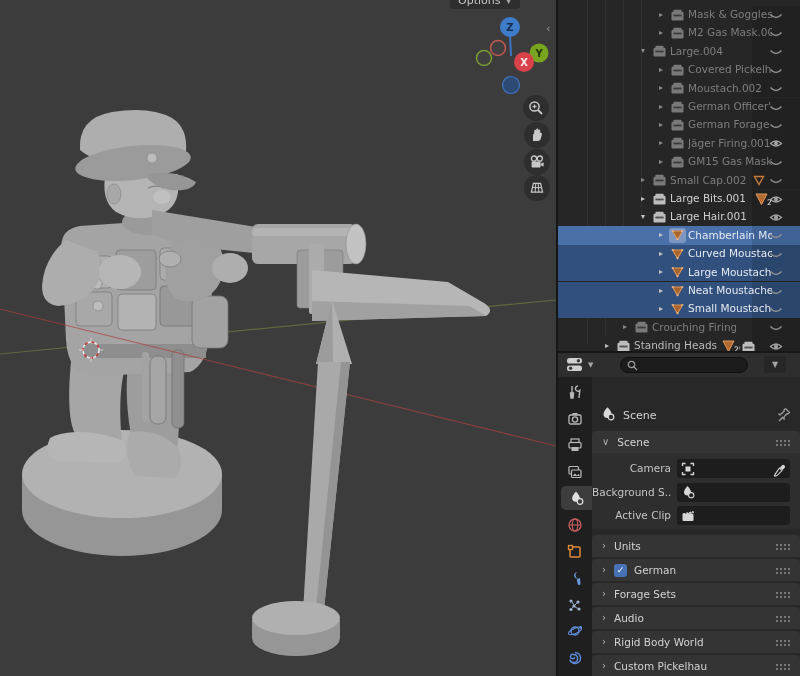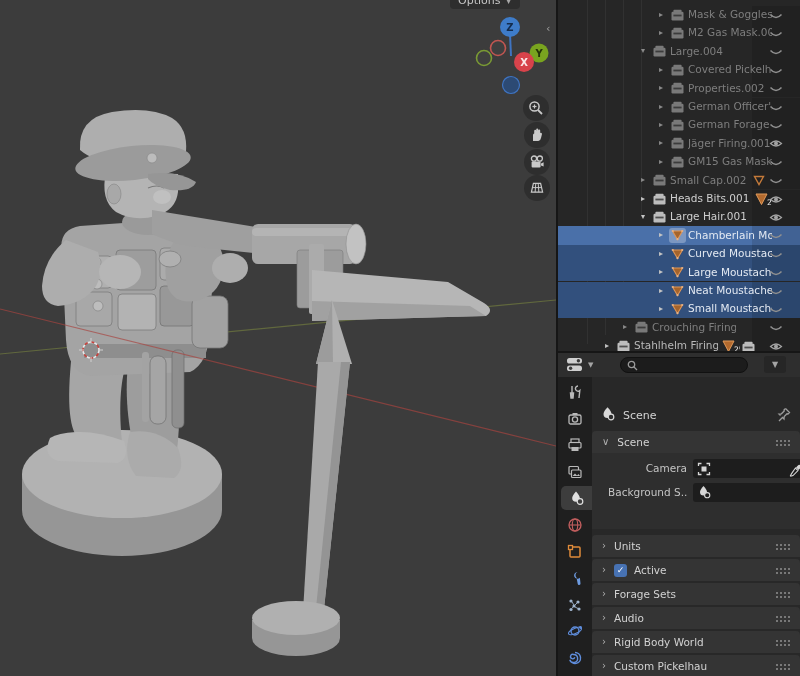--- a/index.html
+++ b/index.html
@@ -43,21 +43,21 @@
   #breadcrumb{position:absolute;left:0;top:28px;width:208px;height:20px;display:flex;align-items:center;
     color:#d4d4d4;font-size:11px;}
   #breadcrumb .bicon{margin-left:8px;margin-right:8px;}
   #pin{position:absolute;left:184px;top:28px;}
   .panel-hdr{position:absolute;left:0;width:208px;height:22px;background:#343434;border-radius:4px 4px 0 0;
     display:flex;align-items:center;color:#d2d2d2;font-size:10.5px;}
   .panel-hdr .pchev{margin-left:10px;margin-right:8px;color:#b0b0b0;font-size:10px;line-height:1;}
   .grip{position:absolute;right:8px;top:8px;width:17px;height:7px;
     background-image:radial-gradient(circle,#787878 1px,transparent 1.3px);background-size:4px 4px;}
   #scene-body{position:absolute;left:0;top:76px;width:208px;height:76px;background:#2e2e2e;}
-  .frow{position:absolute;left:16px;width:176px;height:20px;}
+  .frow{position:absolute;left:0;width:176px;height:20px;}
   .frow .flabel{position:absolute;left:0;top:3px;width:79px;text-align:right;color:#c4c4c4;font-size:10.5px;
     white-space:nowrap;overflow:hidden;}
   .frow .ffield{position:absolute;left:85px;top:0;width:113px;height:19px;background:#1d1d1d;border-radius:3px;
     display:flex;align-items:center;padding-left:4px;}
   .frow .fdrop{position:absolute;right:4px;top:3px;}
   .cbx{width:13px;height:13px;background:#4772b3;border-radius:3px;color:#fff;font-size:9px;font-weight:bold;
     display:flex;align-items:center;justify-content:center;margin-right:7px;}
   text{font-family:"DejaVu Sans",sans-serif;}
 </style>
 </head>
@@ -257,21 +257,21 @@
           </svg></span>
       </div>
       <div class="o-row" style="top: 79.1px;">
         <span class="rcol"></span>
         <span class="disc" style="left:98px;color:#8a8a8a">▸</span>
         <span class="oicon" style="left:113px"><svg width="13" height="12" style="opacity:0.55">
      <rect x="0.5" y="2.8" width="12" height="8.6" rx="1.2" fill="#bdbdbd"></rect>
      <rect x="2.4" y="0.8" width="8.2" height="3" rx="0.9" fill="#bdbdbd"></rect>
      <rect x="2.4" y="5.6" width="8.2" height="1.8" fill="#4f4f4f"></rect>
           </svg></span>
-        <span class="olabel" style="left:130px;color:#7e7e7e">Properties.002</span>
+        <span class="olabel" style="left:130px;color:#7e7e7e">Moustach.002</span>
         <span class="rght" style="left:211px;top:5px;"><svg width="14" height="9">
      <path d="M1.5,2.5 Q7,8.5 12.5,2.5" fill="none" stroke="#8f8f8f" stroke-width="1.5"></path>
           </svg></span>
       </div>
       <div class="o-row" style="top: 97.5px;">
         <span class="rcol"></span>
         <span class="disc" style="left:98px;color:#8a8a8a">▸</span>
         <span class="oicon" style="left:113px"><svg width="13" height="12" style="opacity:0.55">
      <rect x="0.5" y="2.8" width="12" height="8.6" rx="1.2" fill="#bdbdbd"></rect>
      <rect x="2.4" y="0.8" width="8.2" height="3" rx="0.9" fill="#bdbdbd"></rect>
@@ -339,21 +339,21 @@
           </svg></span>
       </div>
       <div class="o-row" style="top: 189.5px;">
         <span class="rcol"></span>
         <span class="disc" style="left:80px;color:#c4c4c4">▸</span>
         <span class="oicon" style="left:95px"><svg width="13" height="12" style="opacity:1">
      <rect x="0.5" y="2.8" width="12" height="8.6" rx="1.2" fill="#bdbdbd"></rect>
      <rect x="2.4" y="0.8" width="8.2" height="3" rx="0.9" fill="#bdbdbd"></rect>
      <rect x="2.4" y="5.6" width="8.2" height="1.8" fill="#4f4f4f"></rect>
           </svg></span>
-        <span class="olabel" style="left:112px;color:#cfcfcf">Heads Bits.001</span>
+        <span class="olabel" style="left:112px;color:#cfcfcf">Large Bits.001</span>
         <span class="rght" style="left:197px;top:3px"><svg width="18" height="13">
      <path d="M1,1 L12,1 L6.5,11.5 Z" fill="#b36a2e" stroke="#e09a5a" stroke-width="1"></path>
      <text x="12" y="12" font-size="7.5" fill="#efefef">2</text>
           </svg></span>
         <span class="rght" style="left:211px;"><svg width="14" height="11">
      <path d="M1.5,5.5 Q7,0.5 12.5,5.5 Q7,10.5 1.5,5.5 Z" fill="none" stroke="#a3a3a3" stroke-width="1.2"></path>
      <circle cx="7" cy="5.5" r="2" fill="#a3a3a3"></circle>
           </svg></span>
       </div>
       <div class="o-row" style="top: 207.9px;">
@@ -455,21 +455,21 @@
           </svg></span>
       </div>
       <div class="o-row" style="top: 336.7px;">
         <span class="rcol"></span>
         <span class="disc" style="left:44px;color:#c4c4c4">▸</span>
         <span class="oicon" style="left:59px"><svg width="13" height="12" style="opacity:1">
      <rect x="0.5" y="2.8" width="12" height="8.6" rx="1.2" fill="#bdbdbd"></rect>
      <rect x="2.4" y="0.8" width="8.2" height="3" rx="0.9" fill="#bdbdbd"></rect>
      <rect x="2.4" y="5.6" width="8.2" height="1.8" fill="#4f4f4f"></rect>
           </svg></span>
-        <span class="olabel" style="left:76px;color:#b9b9b9">Stahlhelm Firing</span>
+        <span class="olabel" style="left:76px;color:#b9b9b9">Standing Heads</span>
         <span class="rght" style="left:164px;top:3px"><svg width="18" height="13">
      <path d="M1,1 L12,1 L6.5,11.5 Z" fill="#b36a2e" stroke="#e09a5a" stroke-width="1"></path>
      <text x="12" y="12" font-size="7.5" fill="#efefef">25</text>
           </svg></span>
         <span class="rght" style="left:184px"><svg width="13" height="12" style="opacity:1">
      <rect x="0.5" y="2.8" width="12" height="8.6" rx="1.2" fill="#bdbdbd"></rect>
      <rect x="2.4" y="0.8" width="8.2" height="3" rx="0.9" fill="#bdbdbd"></rect>
      <rect x="2.4" y="5.6" width="8.2" height="1.8" fill="#4f4f4f"></rect>
           </svg></span>
         <span class="rght" style="left:211px;"><svg width="14" height="11">
@@ -637,31 +637,47 @@
       <span class="flabel">Background S...</span>
       <span class="ffield">
               <svg width="14" height="14">
                 <path d="M6.5,1 Q10,4.8 10,7 A3.5,3.5 0 0 1 3,7 Q3,4.8 6.5,1 Z" fill="#d6d6d6"></path>
                 <circle cx="10.2" cy="10.2" r="2.6" fill="#1d1d1d" stroke="#d6d6d6" stroke-width="1.1"></circle>
               </svg>
         <span style="color:#ddd;font-size:10px;margin-left:4px"></span>
 
       </span>
           </div>
+          <div class="frow" style="top:53px">
+      <span class="flabel">Active Clip</span>
+      <span class="ffield">
+              <svg width="14" height="14">
+                <rect x="1.5" y="5" width="11" height="7" rx="1" fill="#d6d6d6"></rect>
+                <path d="M1.5,4.5 L12.5,2 L13,4 L2,6.5 Z" fill="#d6d6d6"></path>
+                <g stroke="#1d1d1d" stroke-width="1">
+                  <line x1="4" y1="2.8" x2="5" y2="4.8"></line>
+                  <line x1="7" y1="2.2" x2="8" y2="4.2"></line>
+                  <line x1="10" y1="1.6" x2="11" y2="3.6"></line>
+                </g>
+              </svg>
+        <span style="color:#ddd;font-size:10px;margin-left:4px"></span>
+
+      </span>
+          </div>
         </div>
         <div class="panel-hdr" style="top:158px">
       <span class="pchev">›</span>
 
       <span>Units</span>
       <span class="grip"></span>
         </div>
         <div class="panel-hdr" style="top:182px">
       <span class="pchev">›</span>
       <span class="cbx">✓</span>
-      <span>Active</span>
+      <span>German</span>
       <span class="grip"></span>
         </div>
         <div class="panel-hdr" style="top:206px">
       <span class="pchev">›</span>
 
       <span>Forage Sets</span>
       <span class="grip"></span>
         </div>
         <div class="panel-hdr" style="top:230px">
       <span class="pchev">›</span>

